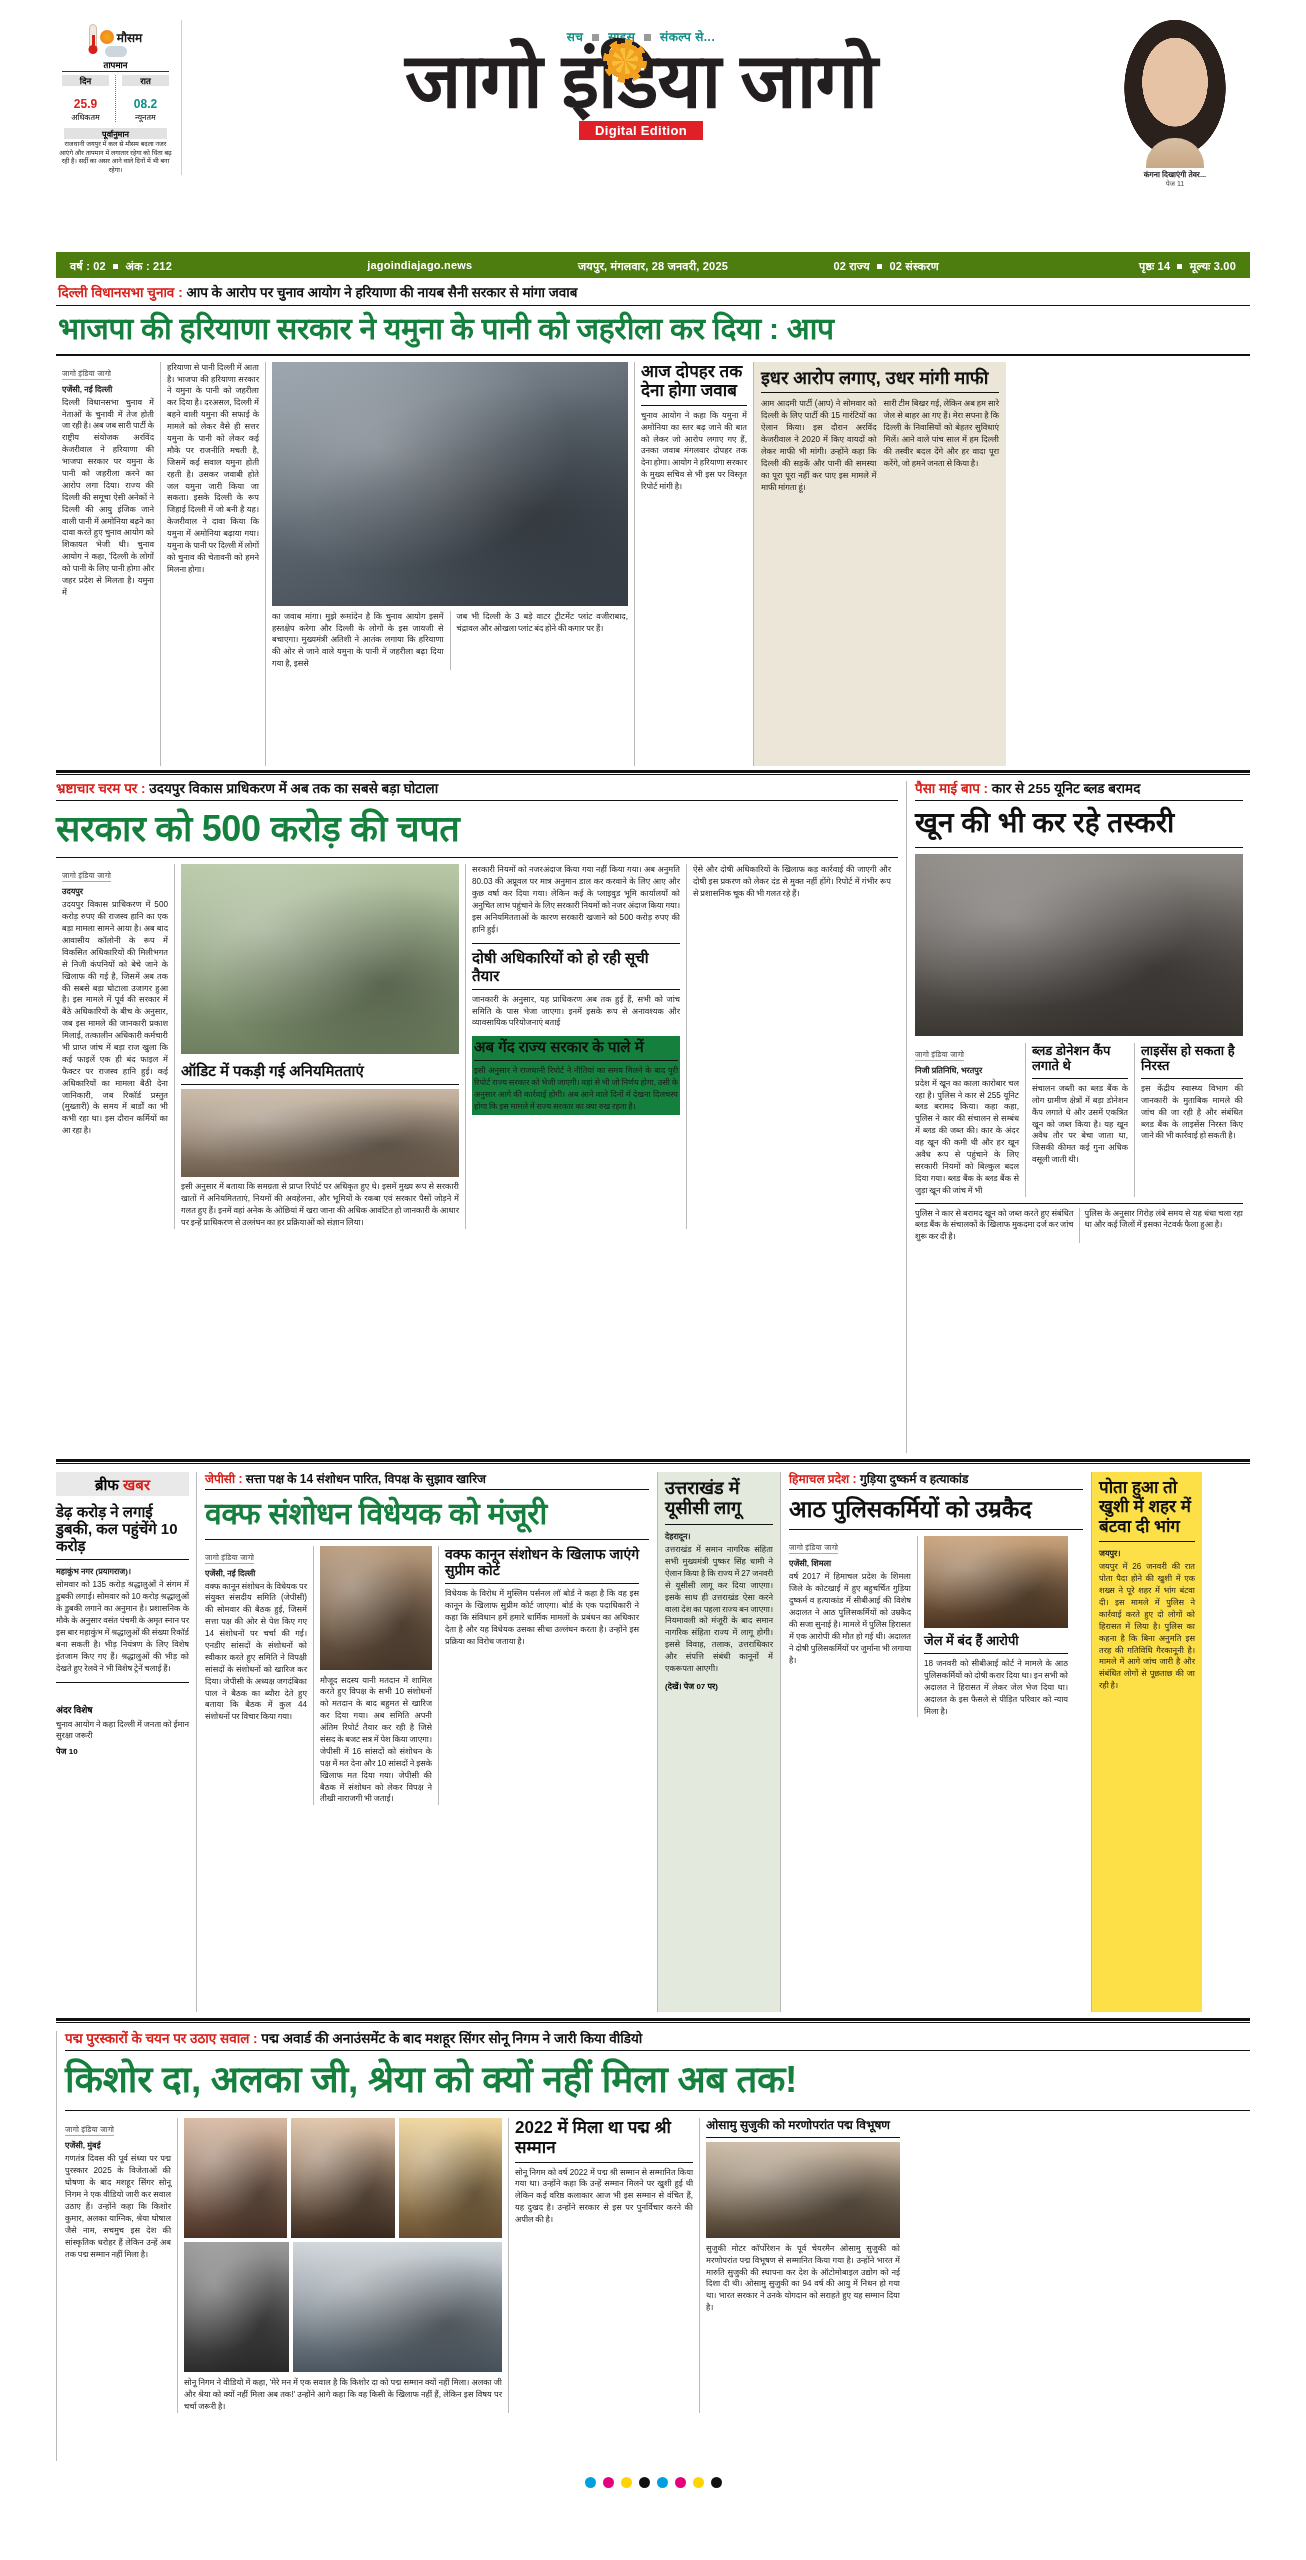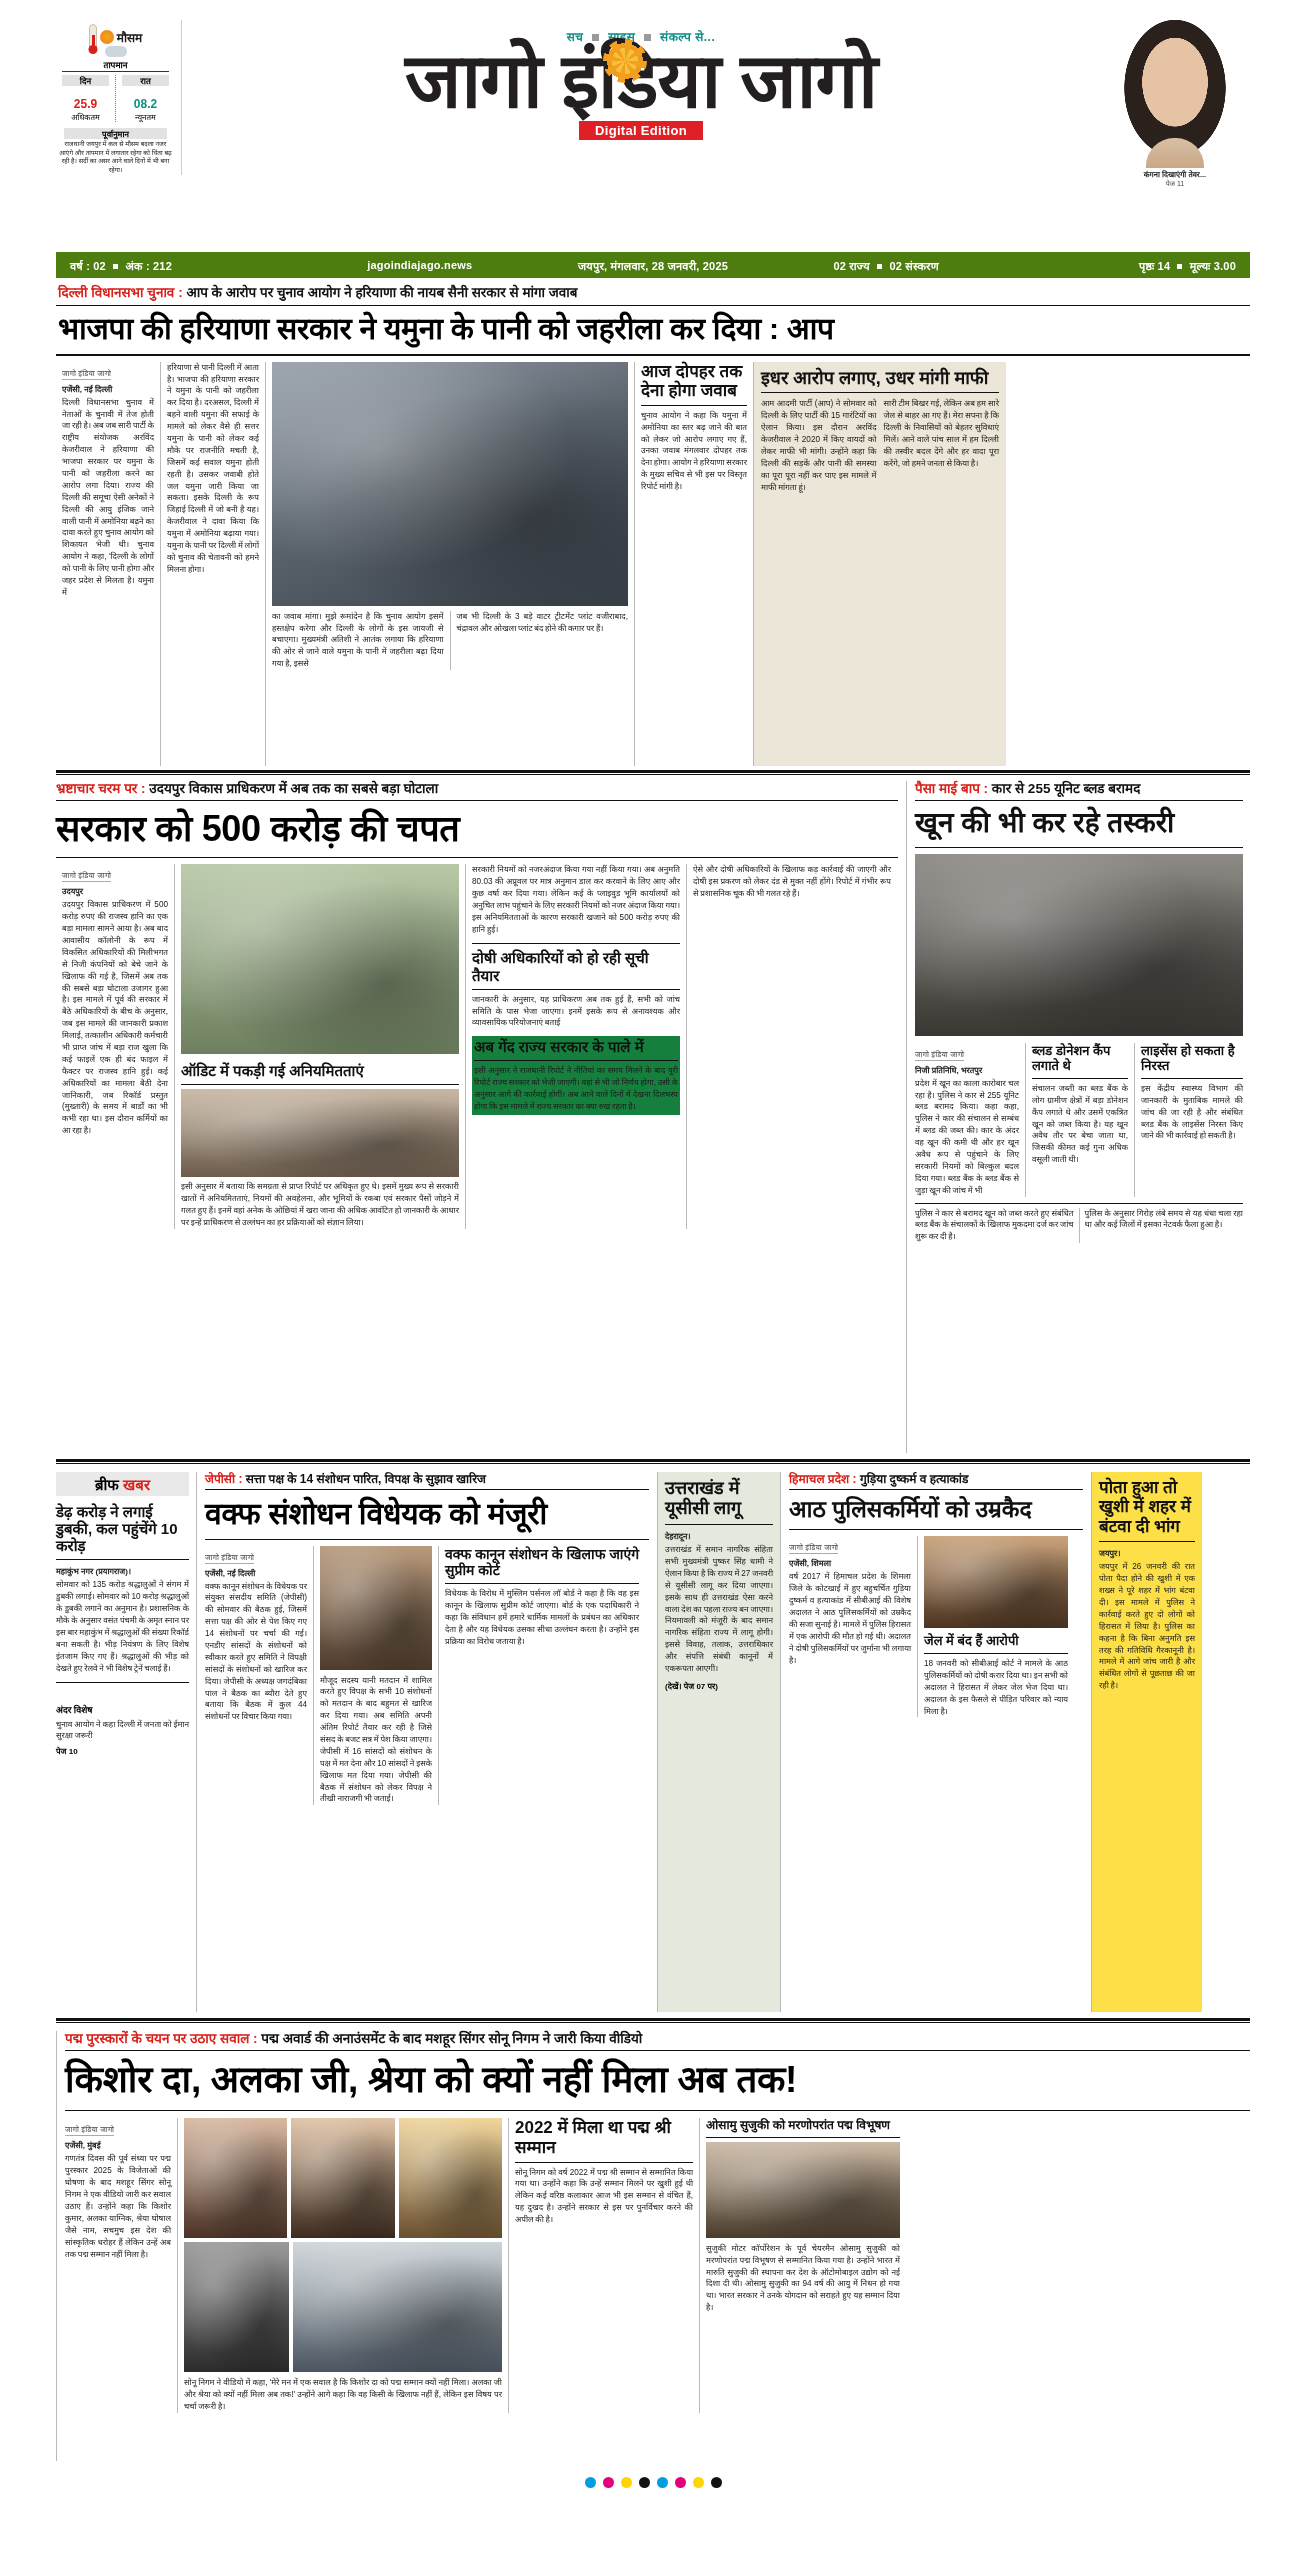--- a/index.html
+++ b/index.html
@@ -117,21 +117,21 @@
     font-size:11px;font-weight:bold;padding:0 14px;letter-spacing:.2px;
   }
   .infobar > div{flex:1;}
   .infobar .c{text-align:center;}
   .infobar .r{text-align:right;}
   .infobar .sq{display:inline-block;width:5px;height:5px;background:#fff;margin:0 4px;vertical-align:middle;}
 
   
   .kicker{font-size:13.5px;font-weight:bold;color:#111;line-height:1.2;}
   .kicker .k{color:#d9211c;}
-  .mega{font-size:30px;font-weight:bold;color:#000000;line-height:1.15;letter-spacing:-.3px;}
+  .mega{font-size:30px;font-weight:bold;color:#15803d;line-height:1.15;letter-spacing:-.3px;}
   .big{font-size:27px;font-weight:bold;color:#111;line-height:1.1;}
   .mid{font-size:20px;font-weight:bold;color:#111;line-height:1.15;}
   .small-head{font-size:15px;font-weight:bold;color:#111;line-height:1.2;}
 
   .col{padding:0 6px;}
   .sec-rule{border-top:3px solid #111;border-bottom:1px solid #111;height:5px;}
 </style>
 </head>
 <body>
 

